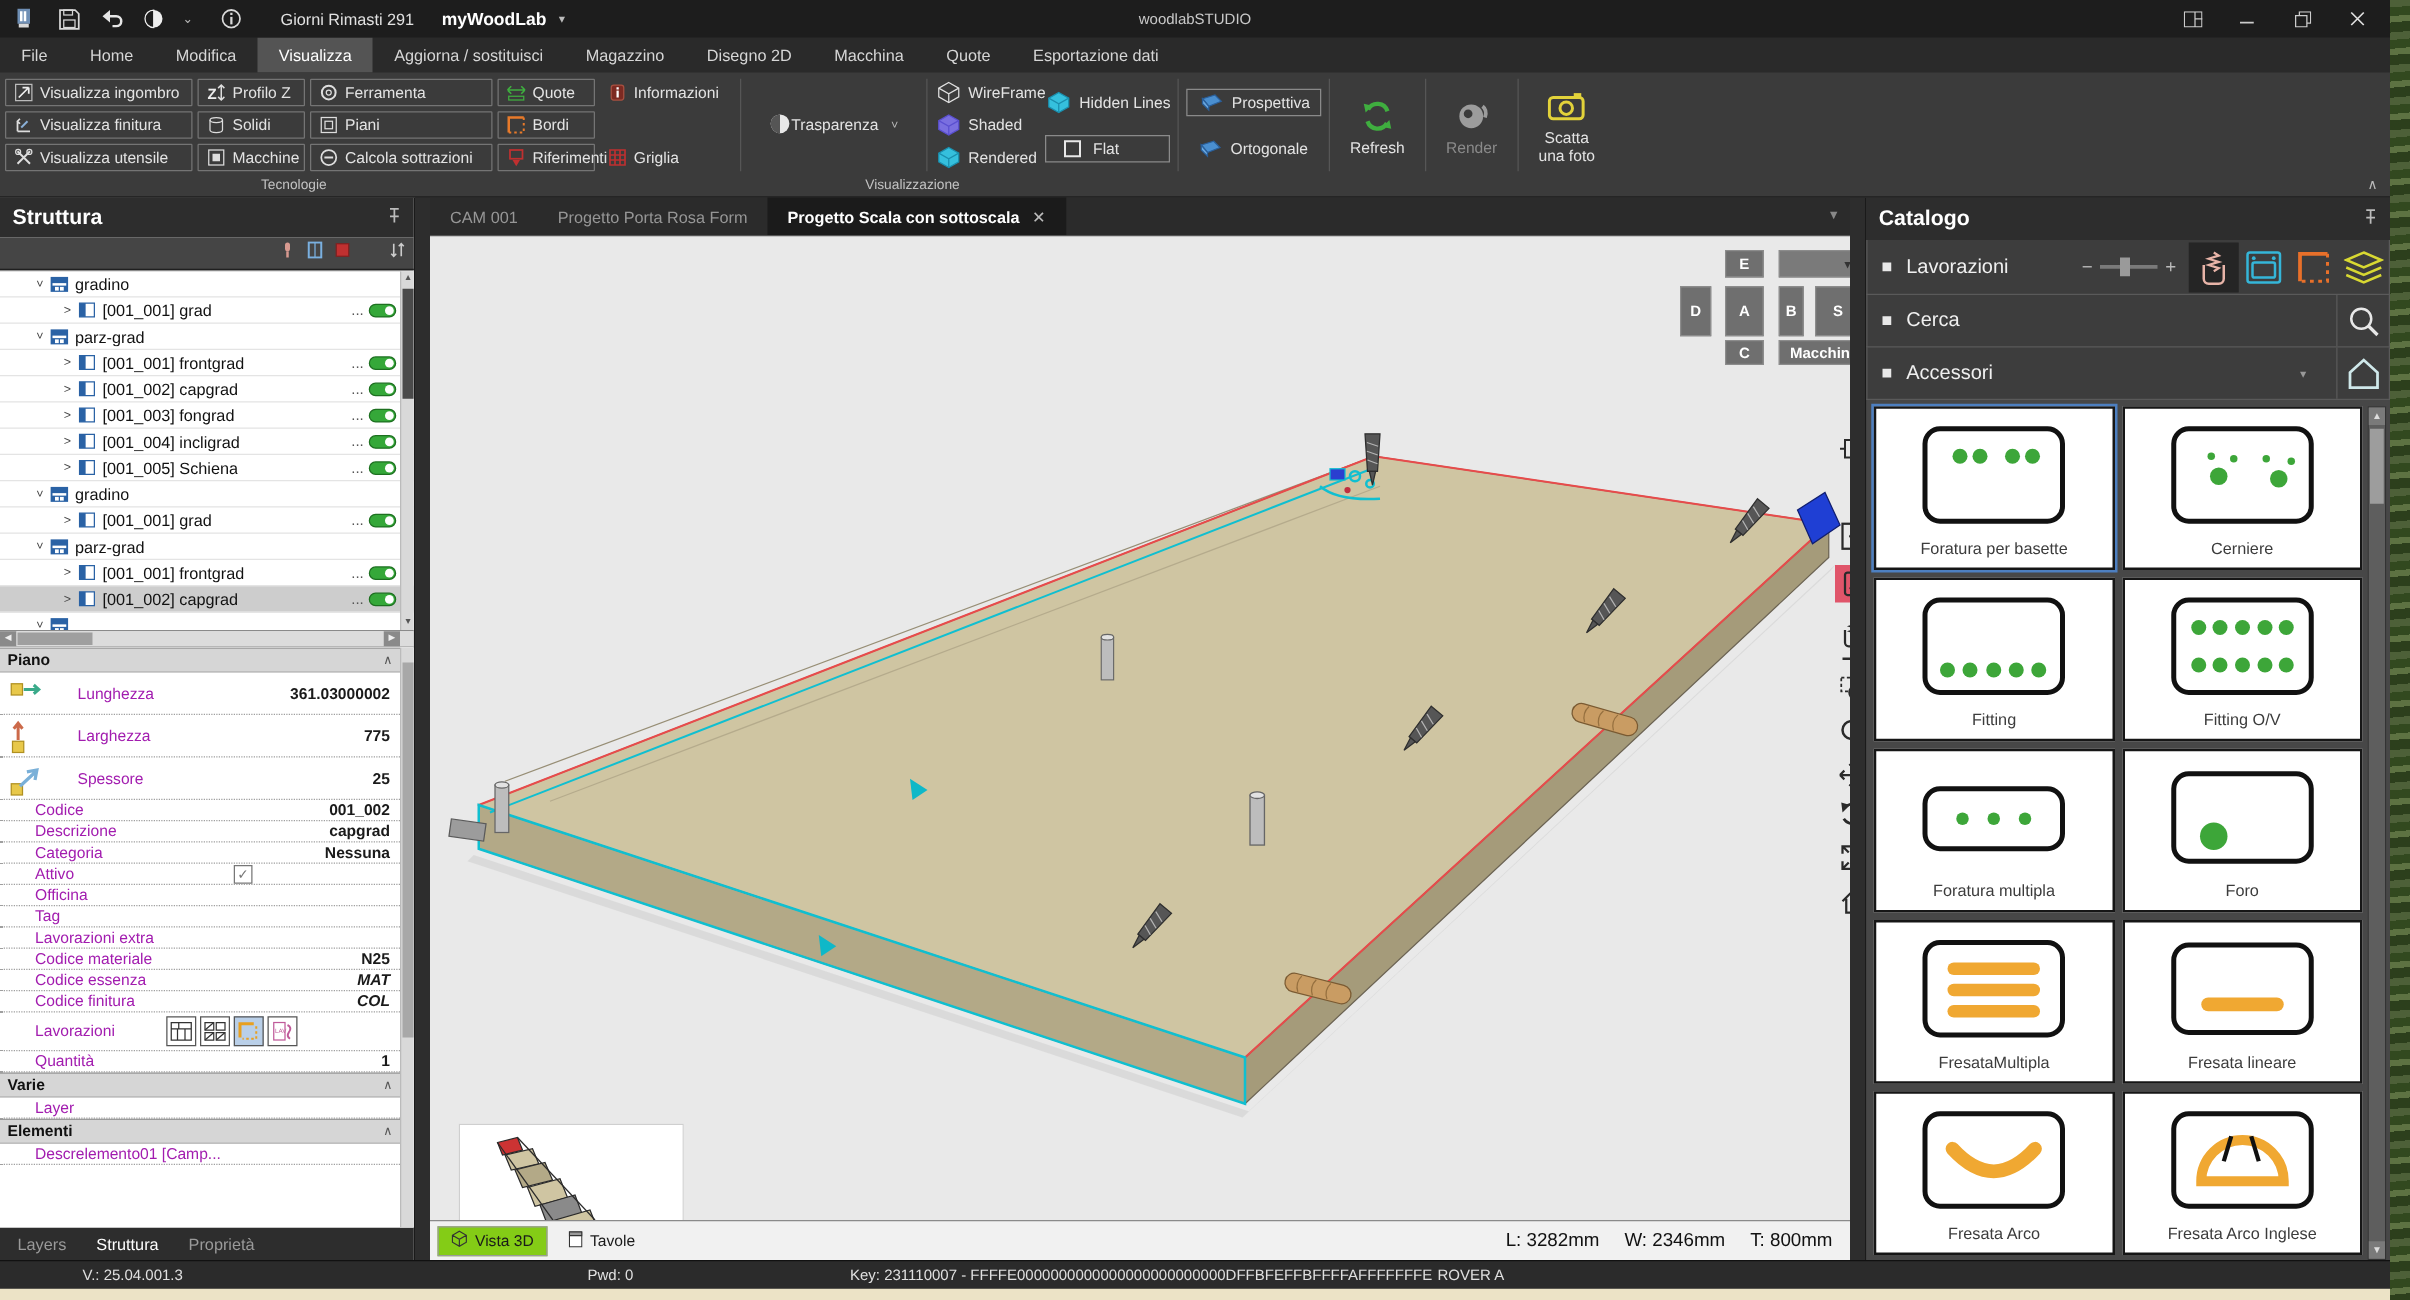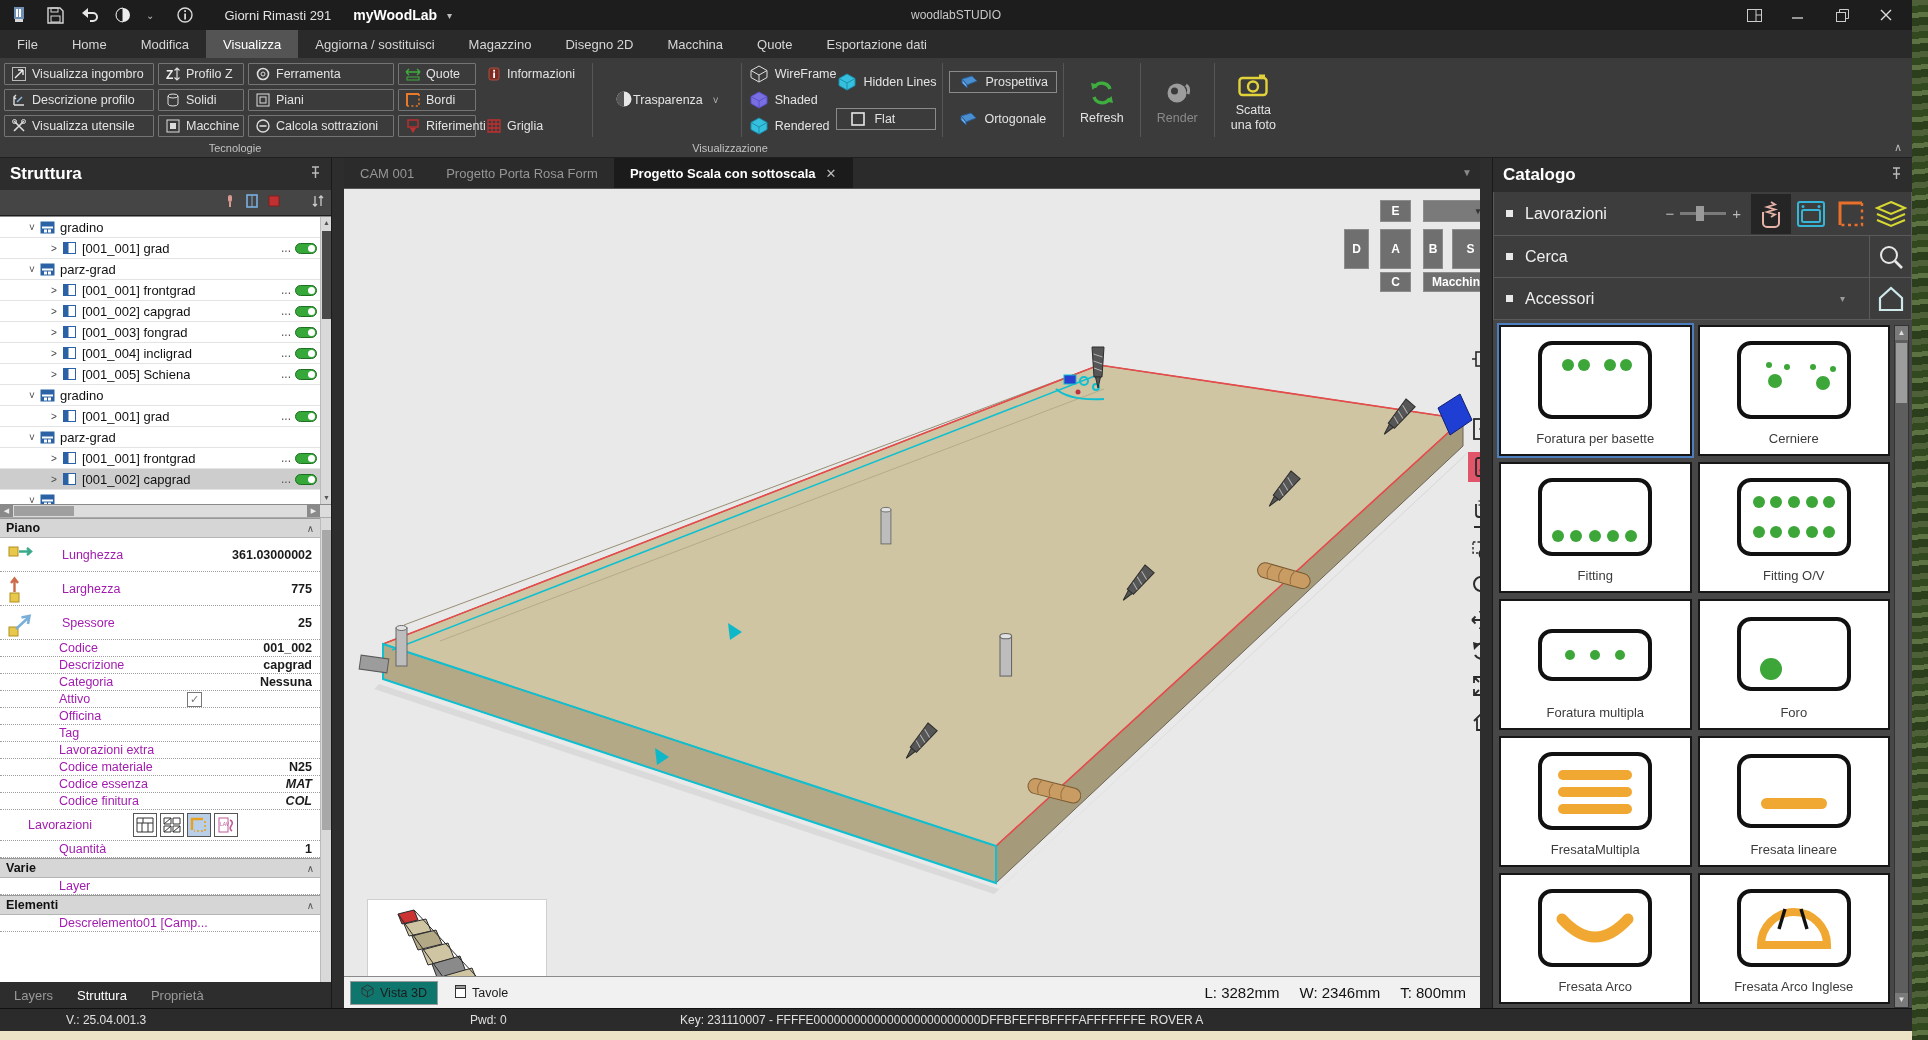--- a/index.html
+++ b/index.html
@@ -73,42 +73,42 @@
   .propthumb { position:absolute; left:1px; width:9px; top:12px; height:300px; background:#a8a8a8; }
   .sechead { height:20px; background:#d6d6d6; border-top:1px solid #999; border-bottom:1px solid #b5b5b5; font-weight:bold; color:#111; display:flex; align-items:center; padding:0 6px; justify-content:space-between; margin-right:11px; }
   .sechead .car { color:#555; font-size:10px; font-weight:normal; }
   .prow { display:flex; align-items:center; border-bottom:1px dotted #9f9f9f; margin-right:11px; position:relative; }
   .prow .plabel { padding-left:28px; color:#a21caf; }
   .prow .pval { position:absolute; right:8px; font-weight:bold; color:#1a1a1a; }
   .pval.it { font-style:italic; }
   .prow .picon { position:absolute; left:8px; width:28px; height:28px; }
   .prow.tall { height:34px; }
   .prow.tall .plabel { padding-left:62px; }
-  .prow.norm { height:17px;padding-left:31px; }
+  .prow.norm { height:17px; }
   .prow.mid { height:31px; }
   .ckbox { position:absolute; right:118px; width:15px; height:15px; border:1px solid #777; background:#fff; display:flex; align-items:center; justify-content:center; color:#777; font-size:11px; }
   .iconrow { position:absolute; left:133px; display:flex; gap:3px; align-items:center; }
   .vicon { width:24px; height:24px; border:1px solid #555; background:#fff; display:flex; align-items:center; justify-content:center; }
   .vicon.on { background:#b9cfe8; }
   .panel-tabs { height:26px; background:#2d2d2d; display:flex; align-items:center; gap:24px; padding-left:14px; font-size:13px; color:#9a9a9a; flex:none; }
   .panel-tabs .active { color:#fff; }
 
   
   .viewport { flex:1; display:flex; flex-direction:column; min-width:0; }
   .doctabs { height:30px; background:#2b2b2b; display:flex; align-items:stretch; font-size:13px; position:relative; flex:none; }
   .doctab { padding:0 16px; display:flex; align-items:center; color:#969696; gap:10px; }
   .doctab.active { background:#1b1b1b; color:#fff; font-weight:bold; }
   .doctab .x { color:#bbb; font-weight:normal; }
   .dt-caret { position:absolute; right:8px; top:9px; color:#888; font-size:10px; }
   .canvas { flex:1; background:#e9e9e9; position:relative; overflow:hidden; border-top:1px solid #555; }
   .navbtn { position:absolute; background:#6f6f6f; border:1px solid #8c8c8c; color:#fff; font-weight:bold; font-size:12px; display:flex; align-items:center; justify-content:center; }
   .viewtool { position:absolute; display:flex; align-items:center; justify-content:center; }
   .thumbbox { position:absolute; left:23px; top:710px; width:180px; height:87px; background:#fff; border:1px solid #cfcfcf; }
   .canvasbar { height:32px; background:#f1f1f1; border-top:1px solid #8a8a8a; display:flex; align-items:center; font-size:12.5px; color:#1a1a1a; flex:none; }
-  .cb-tab { height:24px; border:1px solid #9a9a9a; background:#0f766e; display:flex; align-items:center; padding:0 10px; gap:6px; margin-left:6px; }
+  .cb-tab { height:24px; border:1px solid #9a9a9a; background:#84cc16; display:flex; align-items:center; padding:0 10px; gap:6px; margin-left:6px; }
   .cb-tab.flat { background:transparent; border-color:transparent; }
   .cb-dims { margin-left:auto; display:flex; gap:20px; font-size:15px; padding-right:14px; color:#111; }
 
   
   .rightpanel { width:420px; background:#3d3d3d; display:flex; flex-direction:column; flex:none; border-left:1px solid #1a1a1a; }
   .catsection { border:1px solid #5a5a5a; border-top:none; color:#f0f0f0; display:flex; align-items:center; padding-left:12px; position:relative; flex:none; }
   .catsection .bullet { width:7px; height:7px; background:#e8e8e8; margin-right:12px; flex:none; }
   .catsection .cslabel { font-size:16px; }
   .cat-right { position:absolute; right:0; top:0; bottom:0; display:flex; align-items:center; }
   .iconbox { width:42px; height:100%; border-left:1px solid #5a5a5a; display:flex; align-items:center; justify-content:center; }
@@ -222,21 +222,21 @@
           </span>
           <span>Visualizza ingombro</span>
         </div>
         <div class="rib-btn" style="width: 150px;">
           <span class="ric">
             <svg width="16" height="16" viewBox="0 0 16 16">
               <path d="M3 13 L3 5 M3 13 L13 13 M5 3 l-2 2 2 2" stroke="#ddd" fill="none" stroke-width="1.4"></path>
               <path d="M6 10 L11 5" stroke="#8ab0d8" stroke-width="1.6"></path>
             </svg>
           </span>
-          <span>Descrizione profilo</span>
+          <span>Visualizza finitura</span>
         </div>
         <div class="rib-btn" style="width: 150px;">
           <span class="ric">
             <svg width="16" height="16" viewBox="0 0 16 16">
               <path d="M3 3 L13 13 M13 3 L3 13" stroke="#ddd" stroke-width="1.6"></path>
               <circle cx="3.5" cy="3.5" r="2" fill="none" stroke="#ddd"></circle>
               <circle cx="12.5" cy="3.5" r="2" fill="none" stroke="#ddd"></circle>
             </svg>
           </span>
           <span>Visualizza utensile</span>

